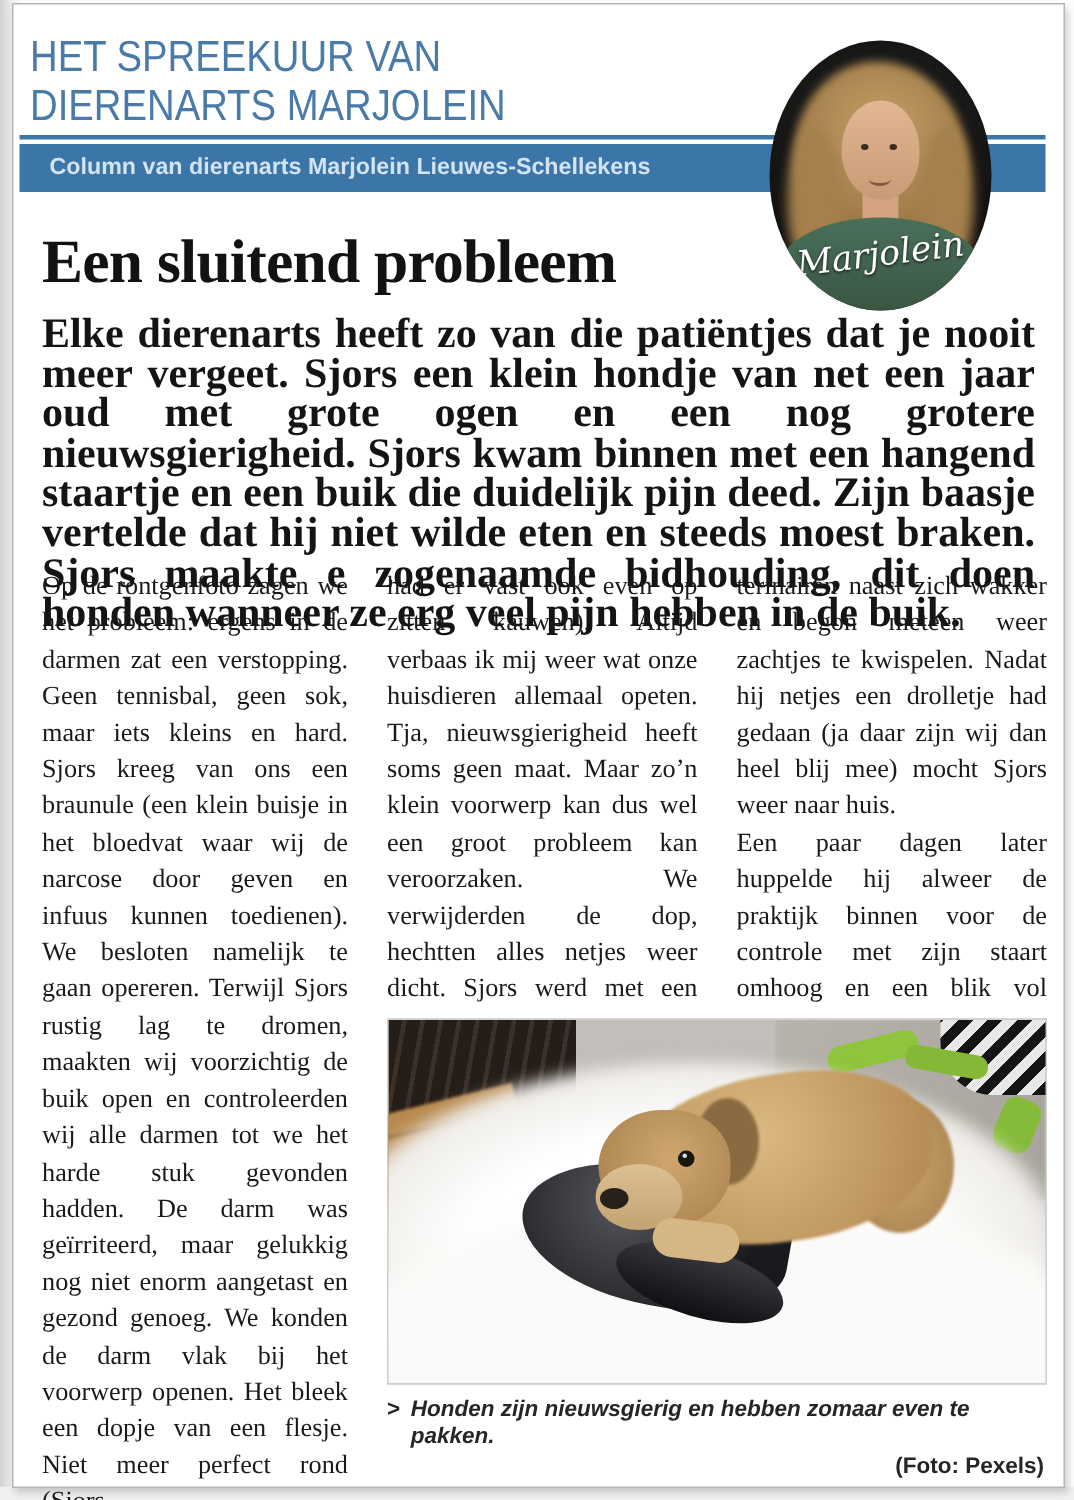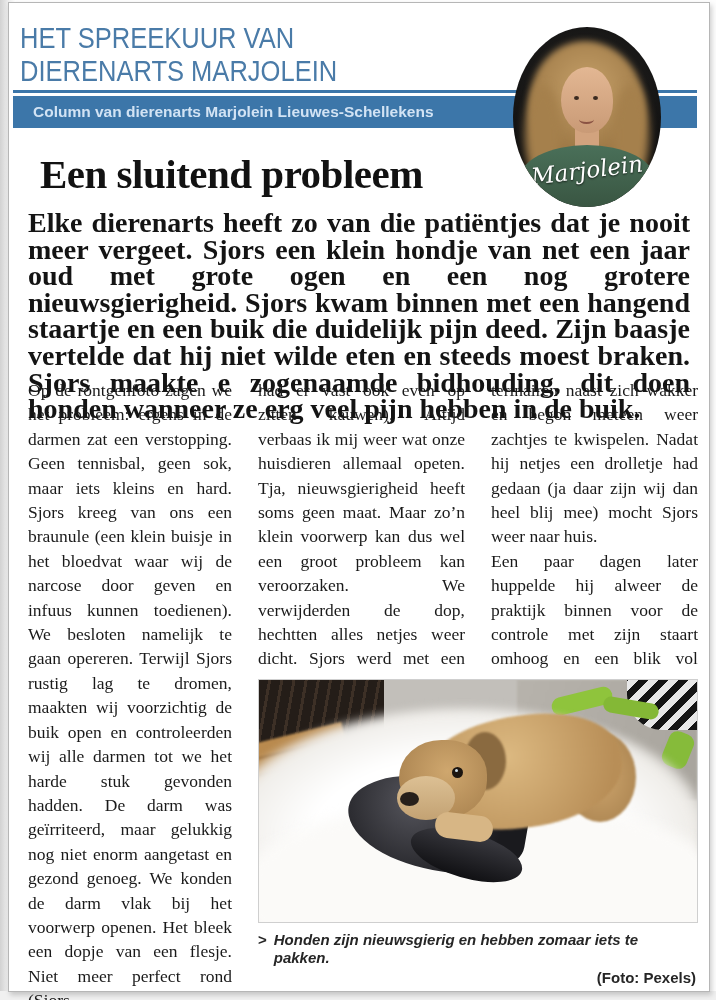--- a/index.html
+++ b/index.html
@@ -37,21 +37,21 @@
   .pt-smile{position:absolute;left:66px;top:88px;width:15px;height:7px;border-radius:50%;
      border-bottom:2px solid #8a5343;}
   .pt-neck{position:absolute;left:62px;top:102px;width:24px;height:22px;background:#d2a37e;}
   .pt-sweater{position:absolute;left:6px;top:118px;width:136px;height:70px;border-radius:50% 50% 0 0;
      background:linear-gradient(#4a7059,#37523f);}
   .pt-sign{position:absolute;left:0;right:0;top:130px;text-align:center;color:#ffffff;
      font-family:"DejaVu Serif",serif;font-style:italic;font-size:23px;
      transform:rotate(-7deg);text-shadow:0 1px 2px rgba(0,0,0,.7);}
 
   
-  .headline{position:absolute;left:40px;top:150px;color:#121212;font-weight:700;font-size:41px;
+  .headline{position:absolute;left:28px;top:150px;color:#121212;font-weight:700;font-size:41px;
      letter-spacing:-.5px;font-family:"Liberation Serif",serif;}
   .intro{position:absolute;left:28px;top:210px;width:662px;color:#141414;font-weight:700;
      font-size:28px;line-height:26.6px;text-align:justify;}
 
   
   .body-row{position:absolute;left:28px;top:378px;width:666px;display:flex;gap:26px;}
   .bcol{font-size:17.5px;line-height:24.4px;text-align:justify;color:#1a1a1a;}
   .col1{width:204px;flex:0 0 204px;}
   .right-area{flex:1;display:flex;flex-direction:column;}
   .cols23{display:flex;gap:26px;height:292px;overflow:hidden;}
@@ -177,19 +177,19 @@
         <div class="ph ph-dog-muzzle"></div>
         <div class="ph ph-dog-nose"></div>
         <div class="ph ph-dog-eye"></div>
         <div class="ph ph-dog-glint"></div>
         <div class="ph ph-dog-paw"></div>
       </div>
 
       <div class="caption">
         <span class="cap-marker">&gt;</span>
         <span>
-          <span class="cap-text" style="display:block">Honden zijn nieuwsgierig en hebben zomaar iets te pakken.</span>
+          <span class="cap-text" style="display:block">Honden zijn nieuwsgierig en hebben zomaar even te pakken.</span>
           <span class="cap-credit" style="display:block">(Foto: Pexels)</span>
         </span>
       </div>
     </div>
   </div>
 </div>
 
 </body></html>

